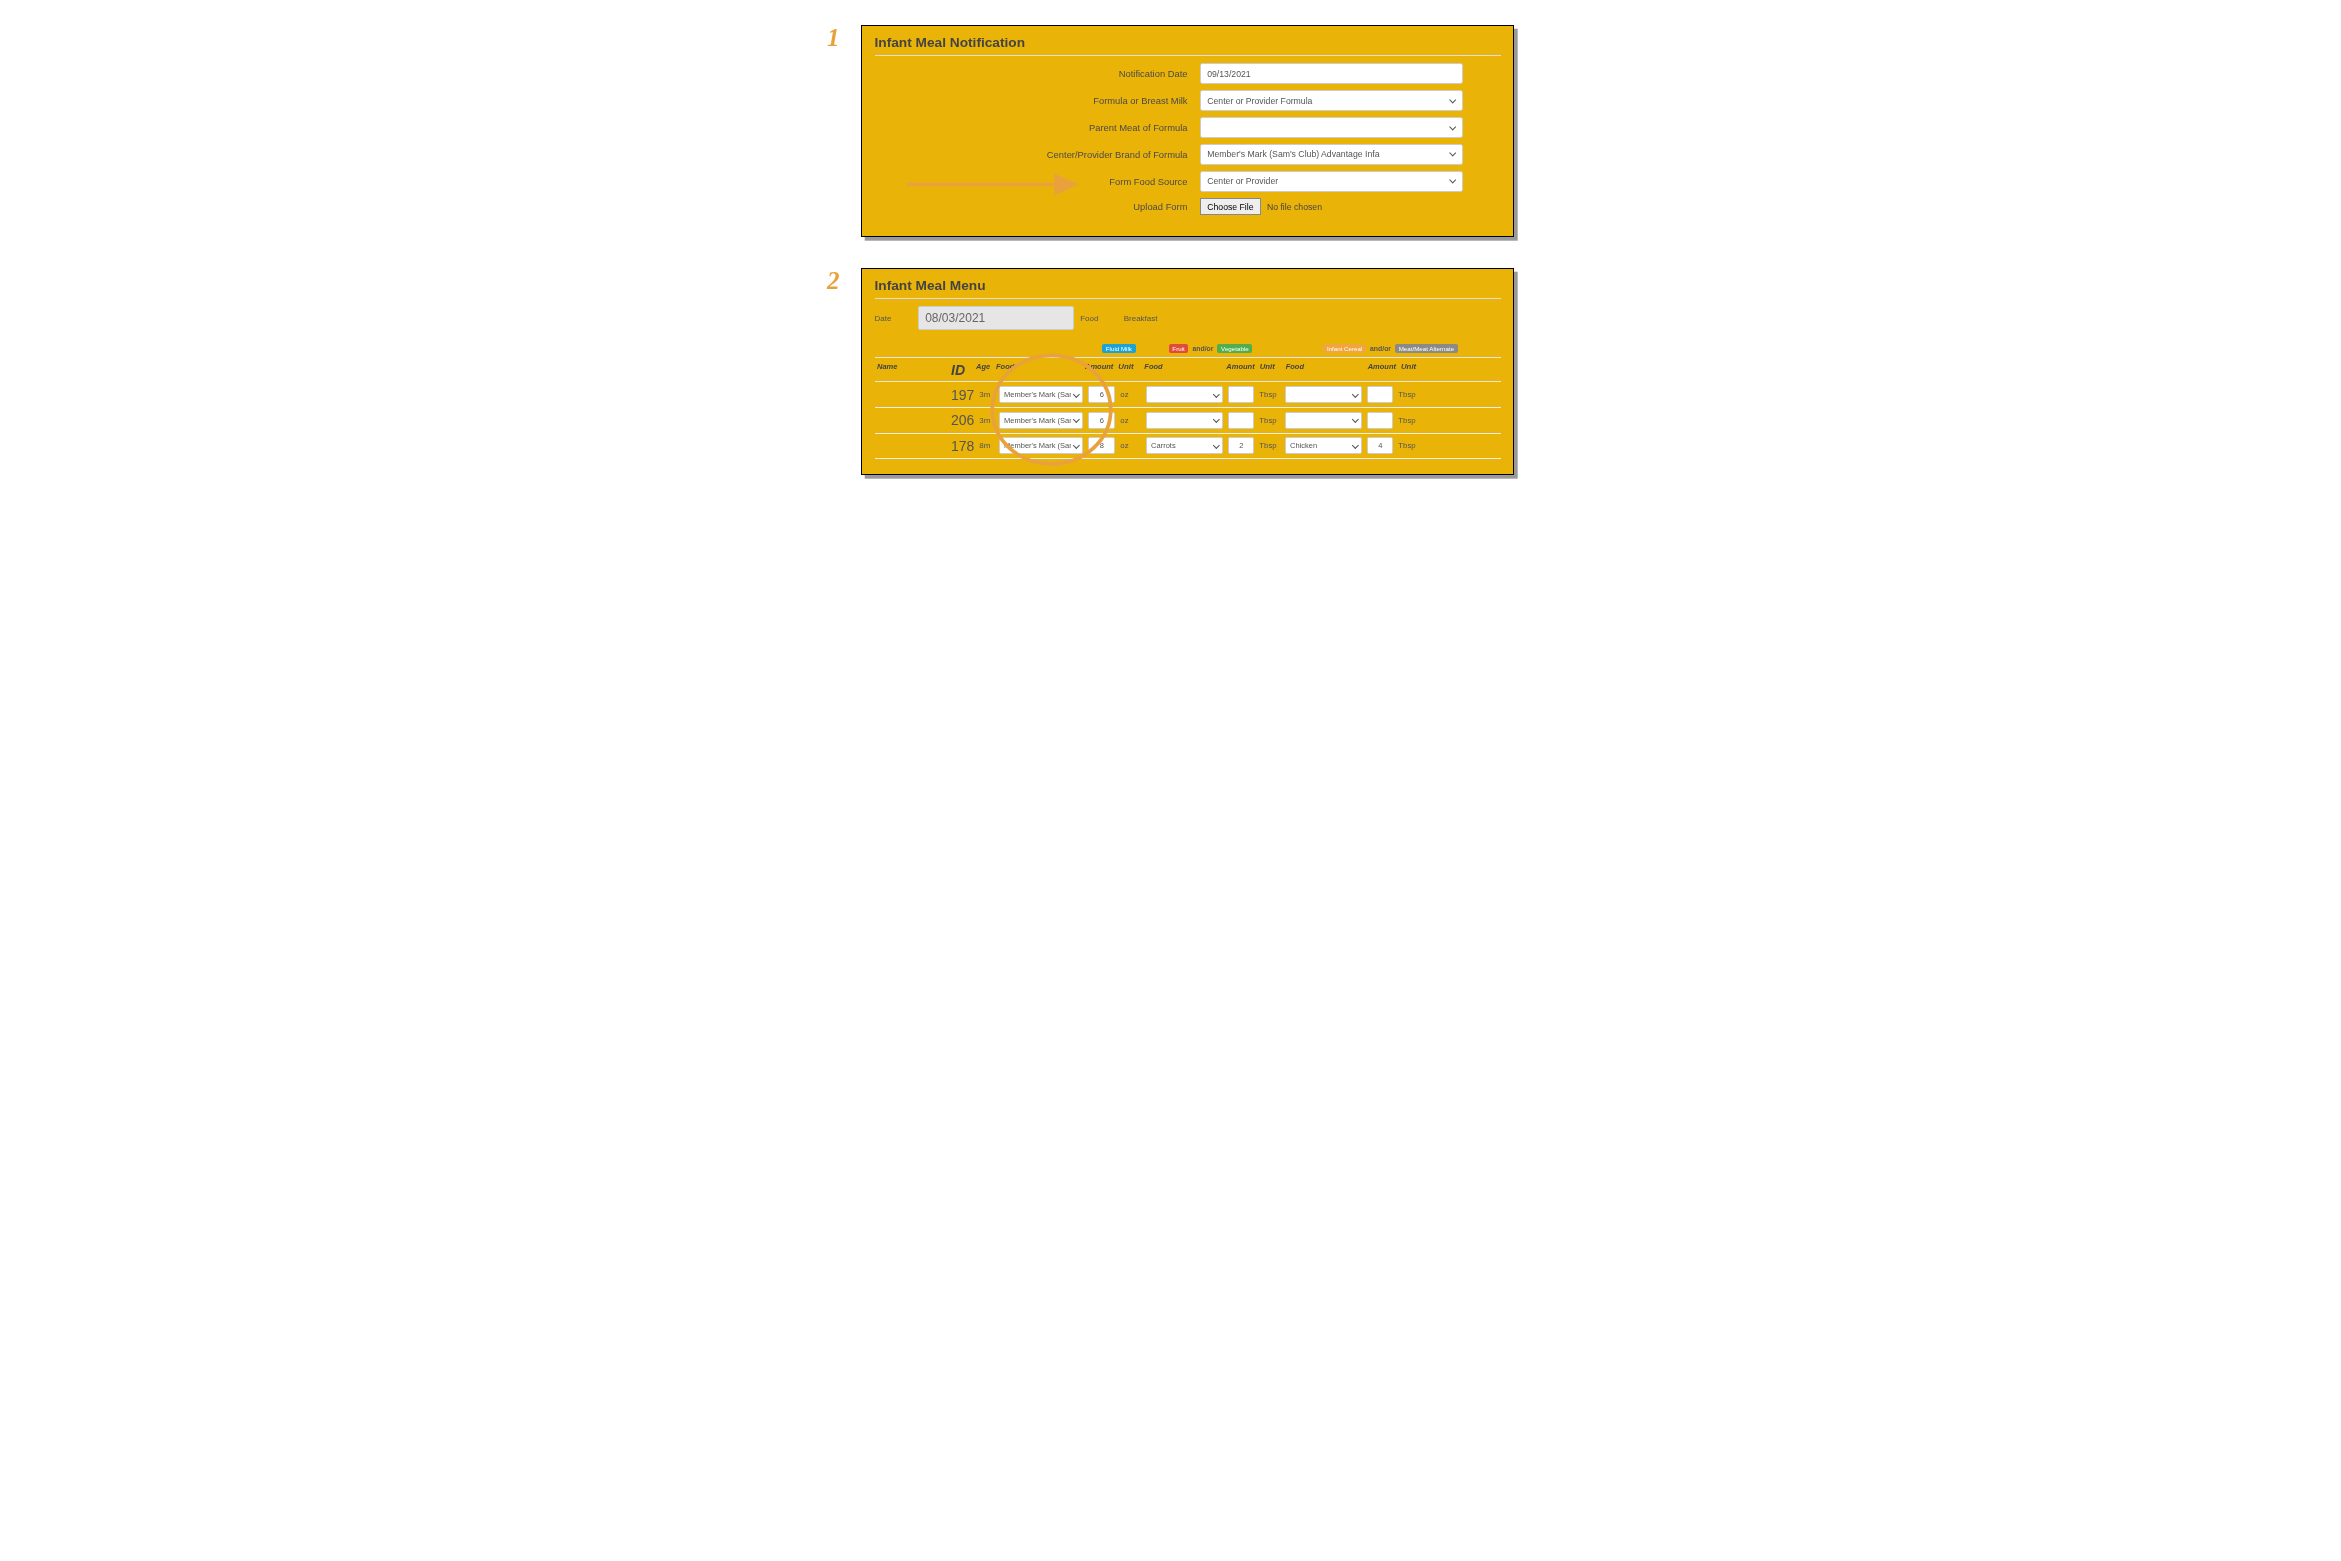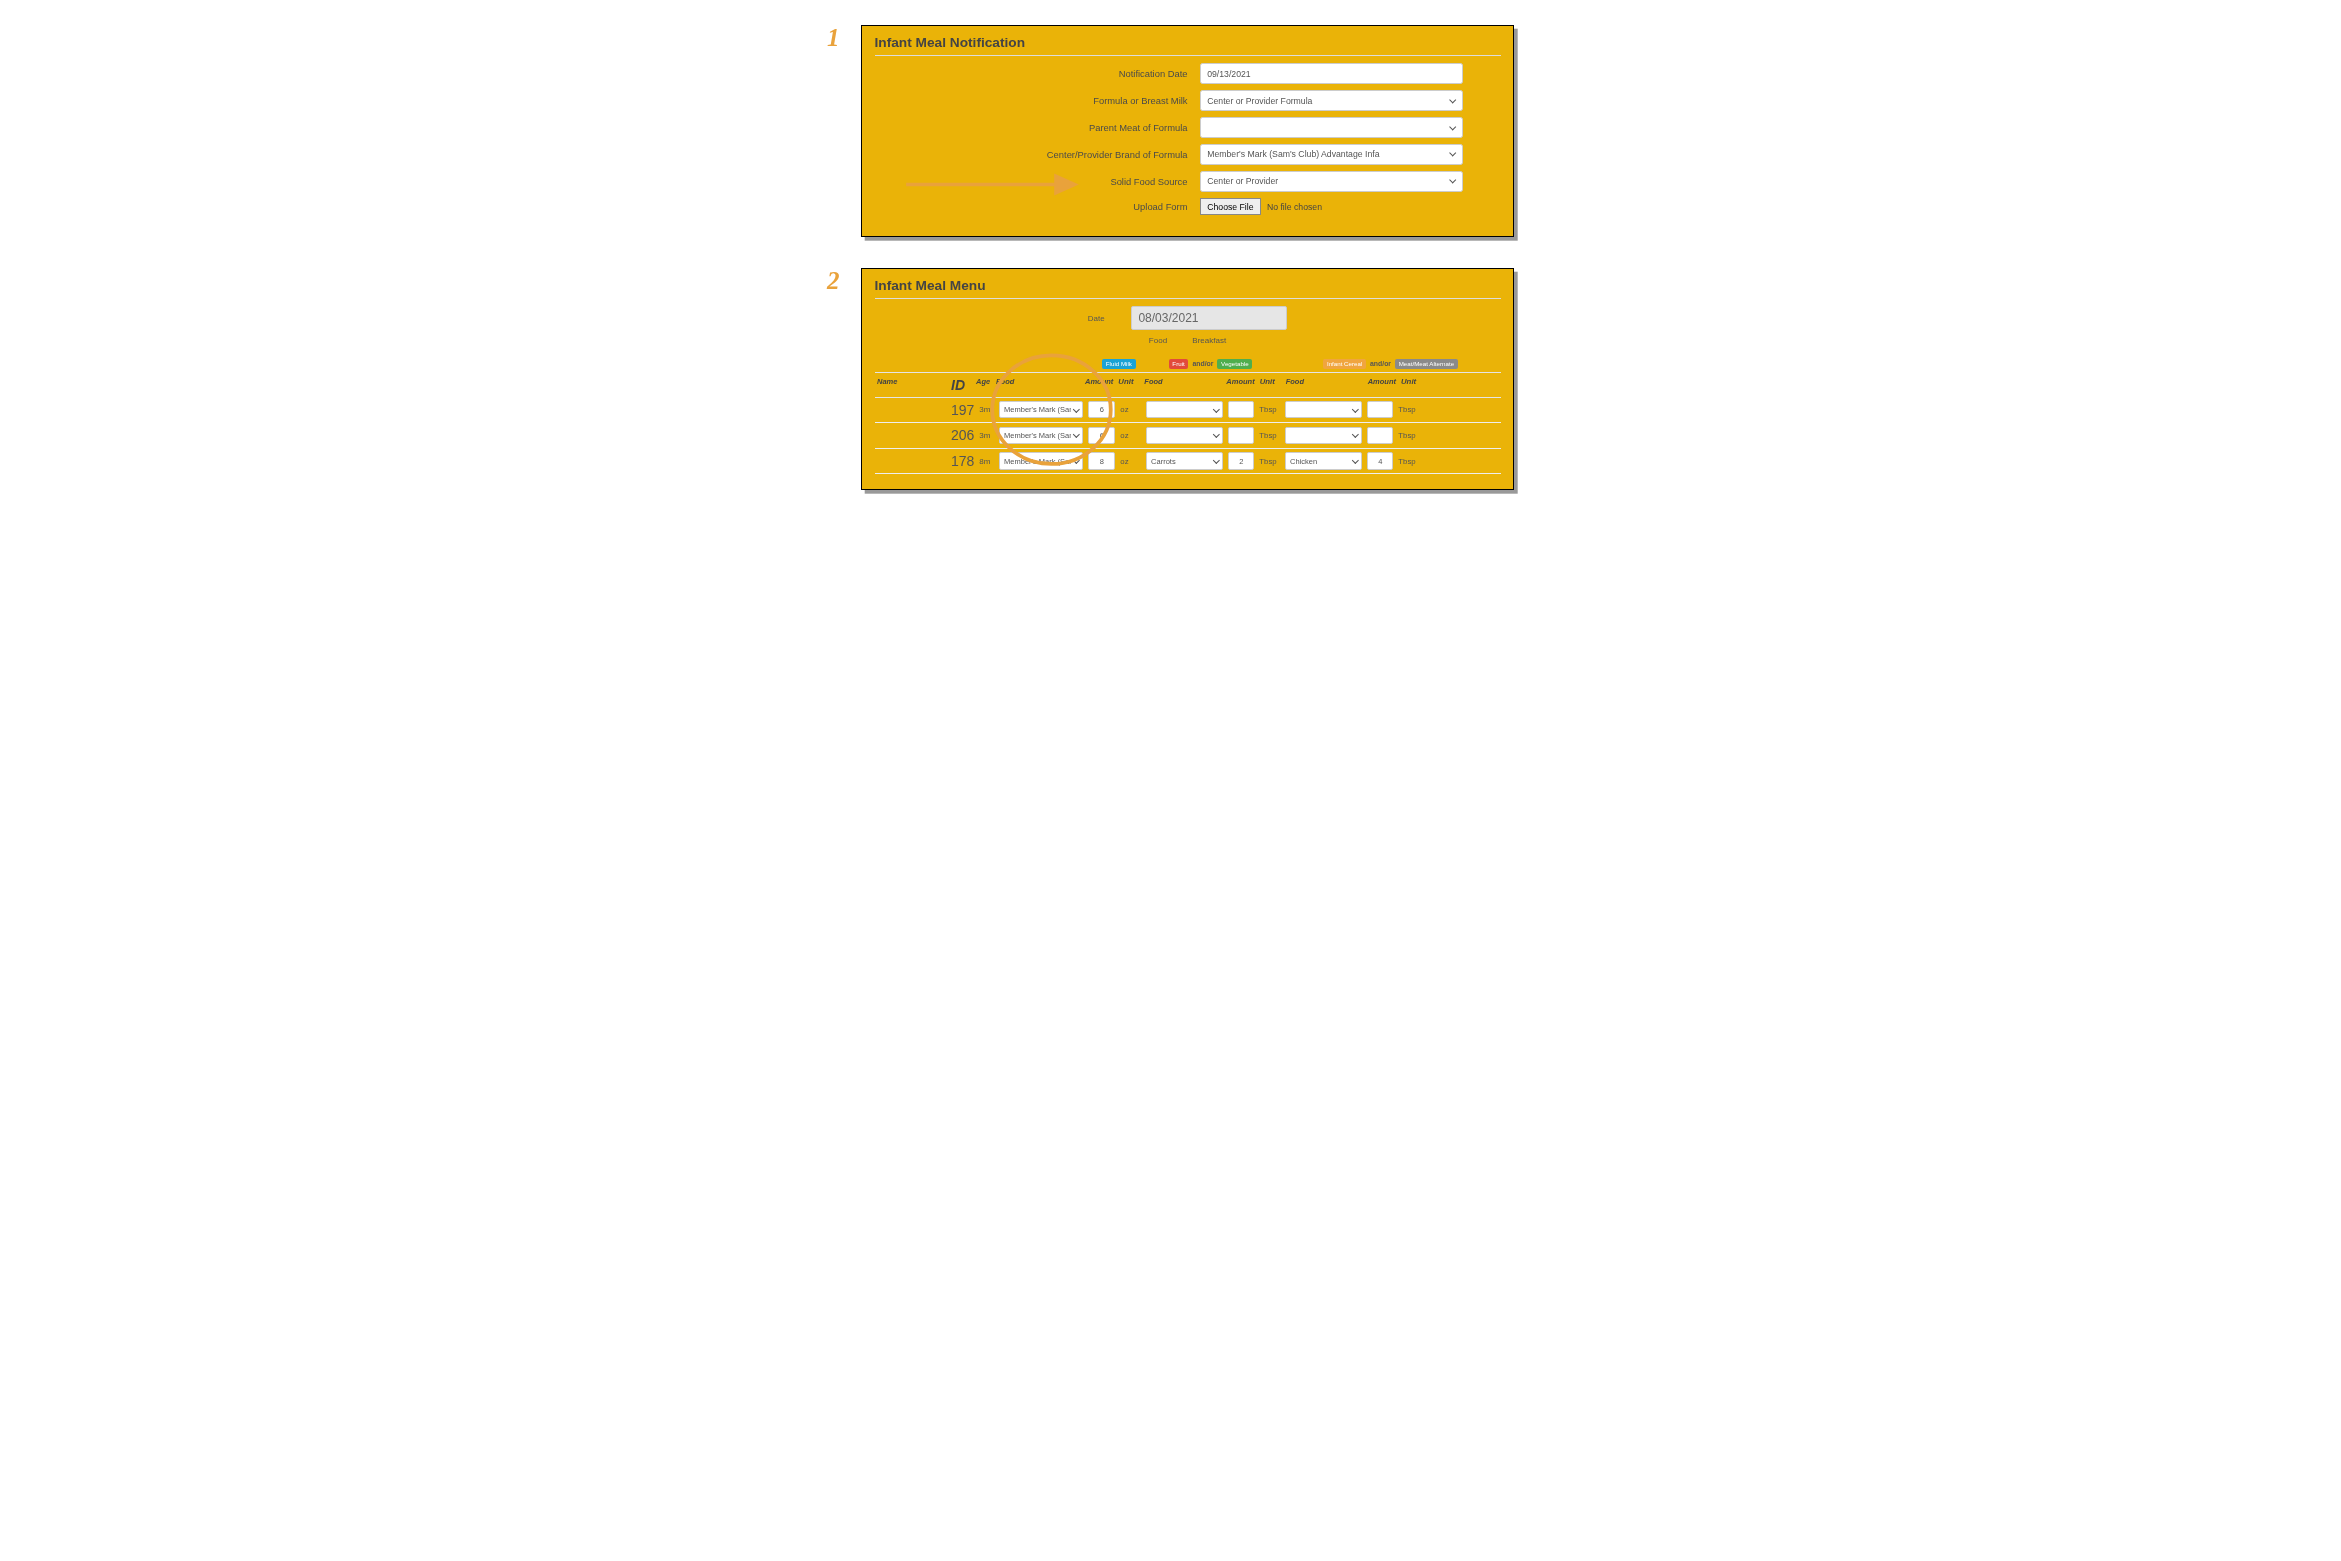--- a/index.html
+++ b/index.html
@@ -103,21 +103,21 @@
     top: 140px;
     width: 187px;
     height: 37px;
     pointer-events: none;
   }
 
   
   .meal-meta {
     margin: 3.7px 0 8.7px 0;
     display: flex;
-    flex-direction: column;
+    flex-direction: row;
     gap: 6.2px;
     align-items: center;
   }
   .meal-meta-row { display: flex; align-items: center; gap: 12.5px; }
   .meal-meta-label { font-size: 8px; color: #555; width: 31px; text-align: left; }
   .date-readonly {
     background: #e6e6e6;
     border: 0.6px solid #ccc;
     border-radius: 1.9px;
     padding: 3.7px 6.2px;
@@ -261,21 +261,21 @@
     <div class="form-row">
       <div class="form-label">Center/Provider Brand of Formula</div>
       <div class="form-field select-wrap">
         <select class="select-input">
           <option>Member's Mark (Sam's Club) Advantage Infa</option>
         </select>
       </div>
     </div>
 
     <div class="form-row">
-      <div class="form-label">Solid Food Source</div>
+      <div class="form-label">Form Food Source</div>
       <div class="form-field select-wrap">
         <select class="select-input">
           <option>Center or Provider</option>
         </select>
       </div>
     </div>
 
     <div class="form-row file-row">
       <div class="form-label">Upload Form</div>
       <div class="form-field">

